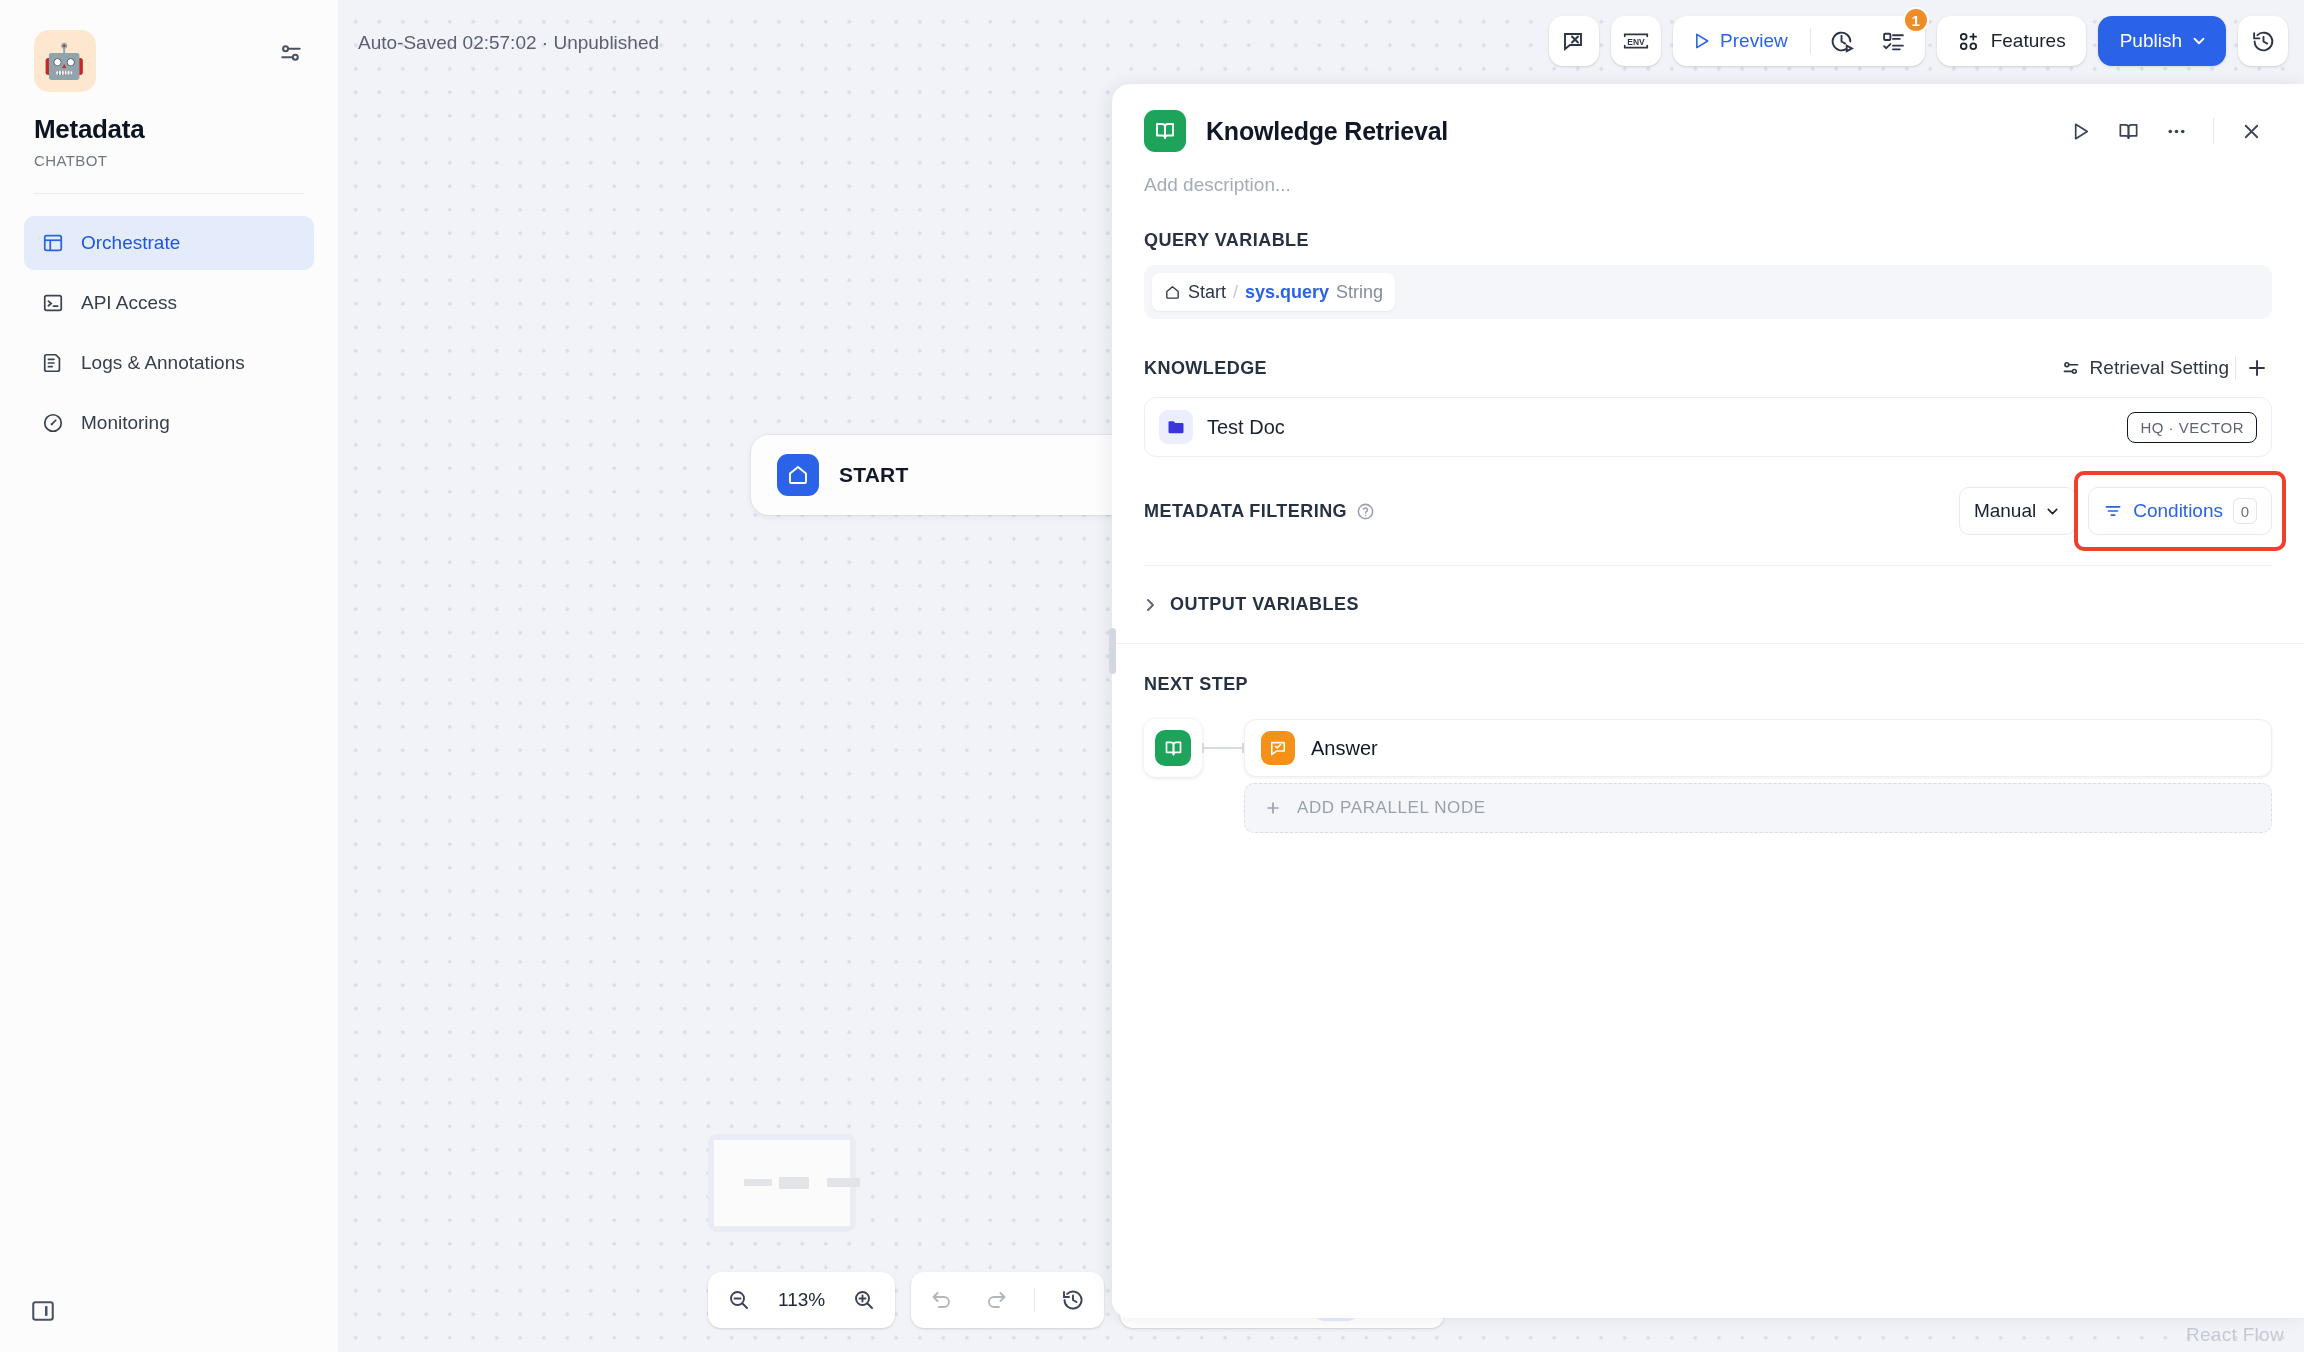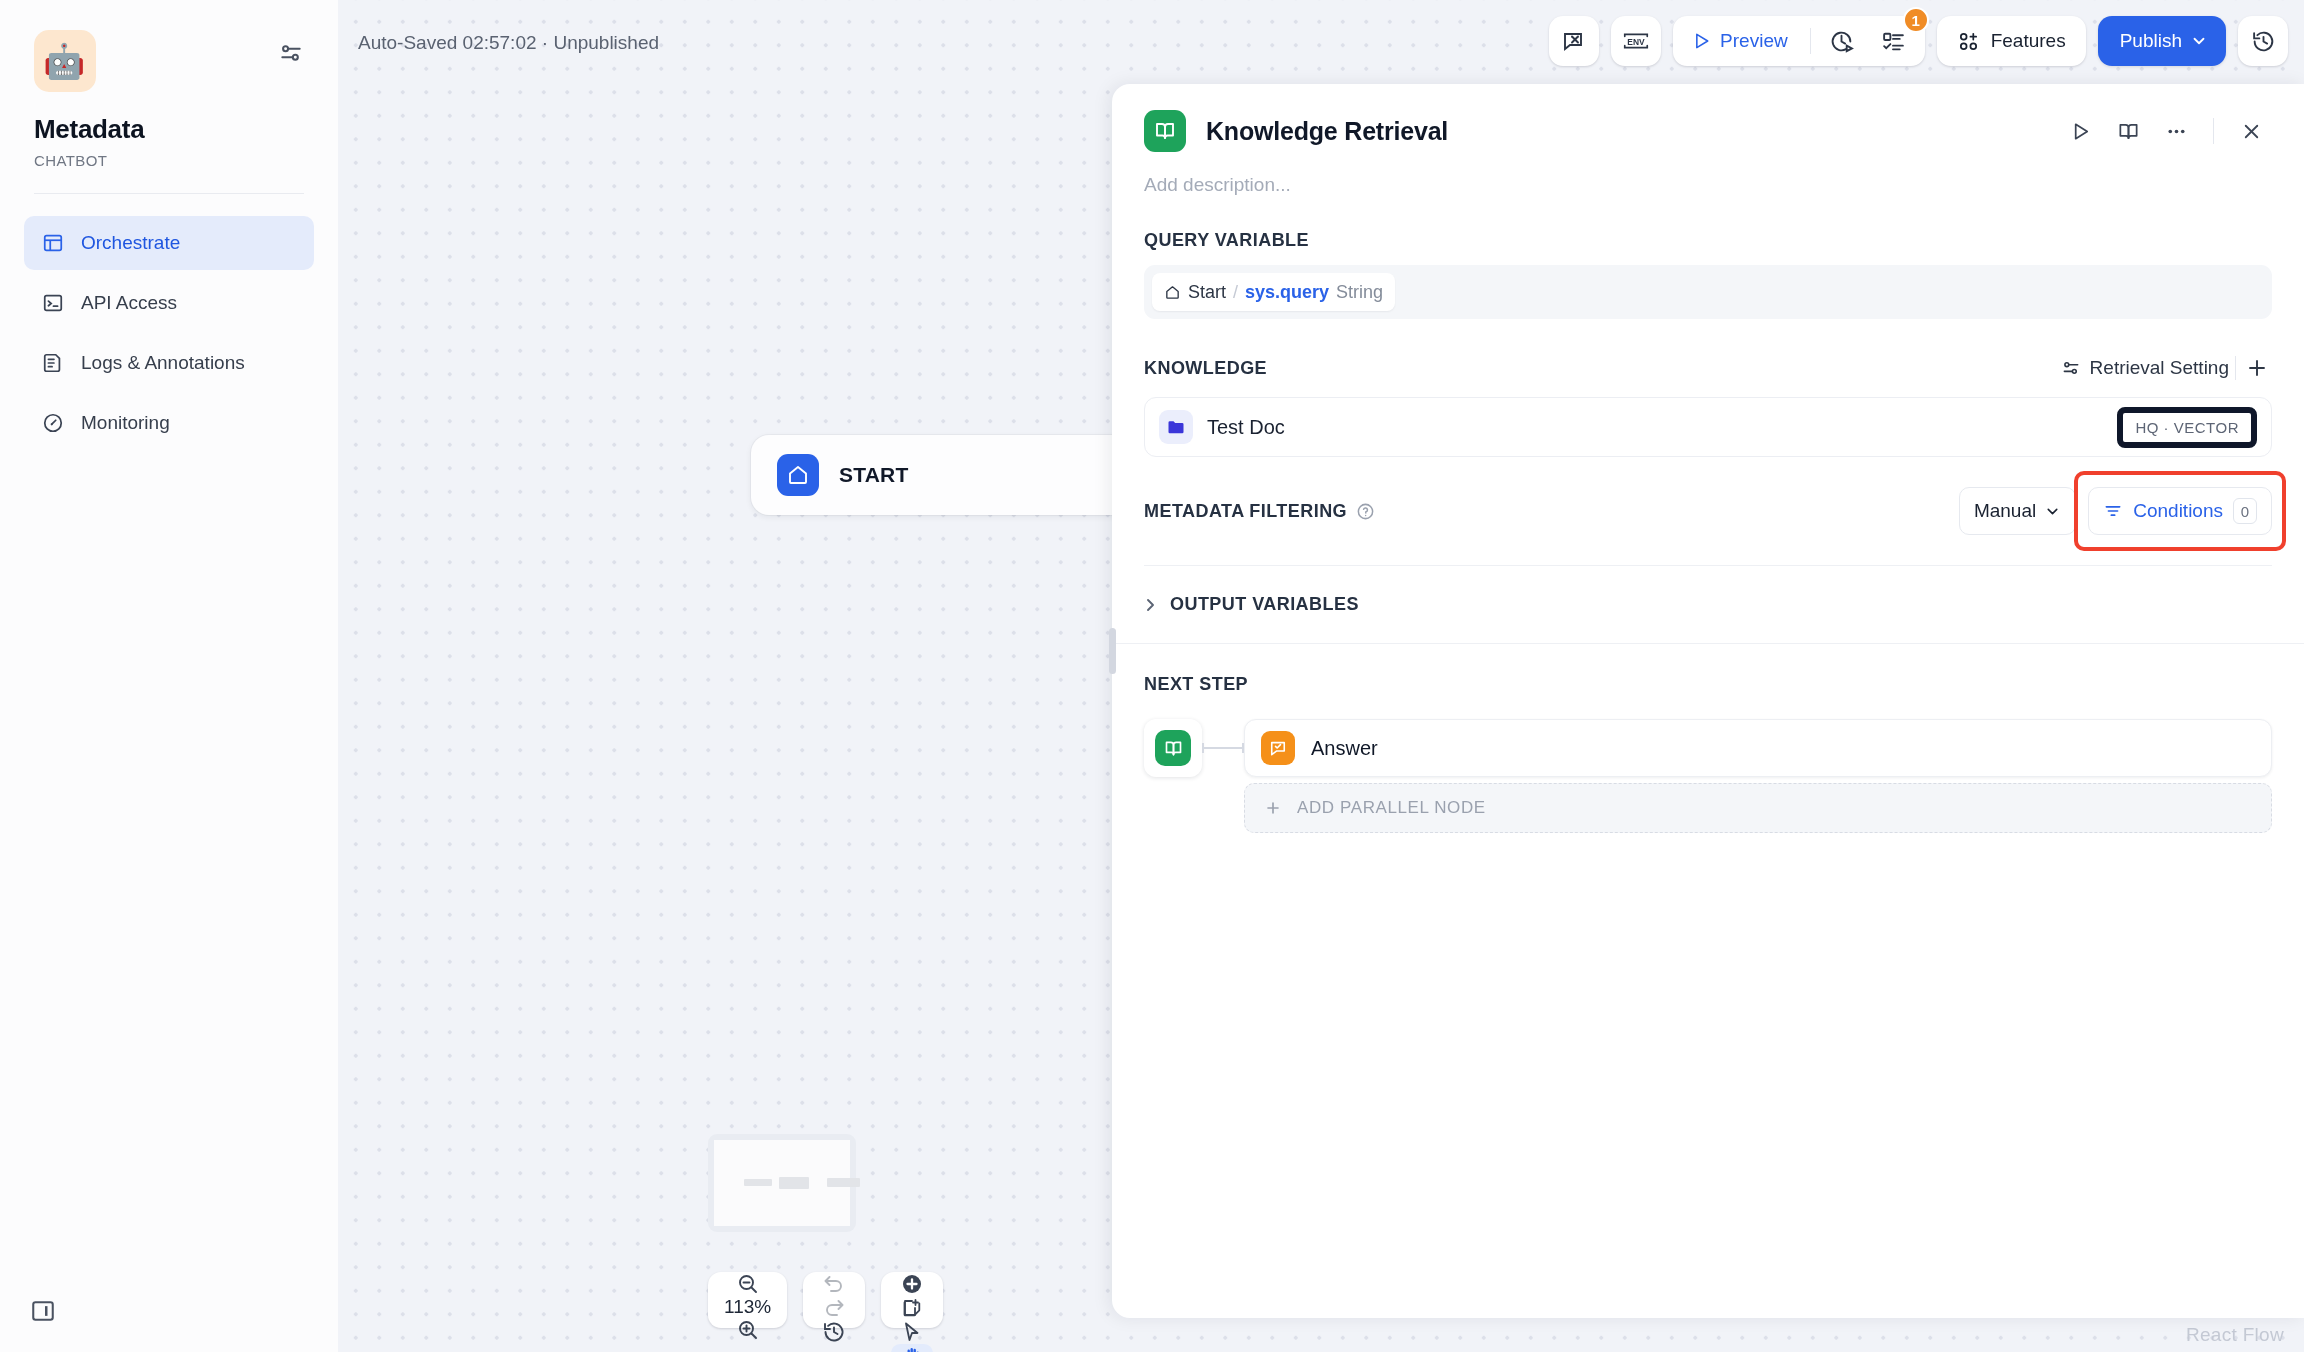--- a/index.html
+++ b/index.html
@@ -145,21 +145,21 @@
     background:#e9ecf2; border-radius:9px; padding:6px;
   }
   .minimap-inner { width:100%; height:100%; background:#fbfbfc; position:relative; }
   .mm-node { position:absolute; background:#e2e4e8; border-radius:1px; }
 
   
   .bottombar { position:absolute; left:370px; bottom:24px; display:flex; align-items:center; gap:16px; }
   .bb-card {
     background:#fff; border-radius:13px; height:56px; display:flex; align-items:center;
     box-shadow: 0 1px 3px rgba(16,24,40,.10), 0 1px 2px rgba(16,24,40,.06);
-    padding: 0 10px; gap: 0; flex-direction: column;
+    padding: 0 10px; gap: 12px;
   }
   .bb-btn { width:42px; height:42px; display:flex; align-items:center; justify-content:center; cursor:pointer; border-radius:9px; }
   .bb-btn.active { background:#e3ebfc; }
   .bb-btn.disabled { opacity:.38; }
   .bb-zoom { font-size:19px; color:#1e2736; padding: 0 6px; min-width:58px; text-align:center; }
   .bb-sep { width:1px; height:24px; background:#e5e8ef; margin:0 5px; }
 
   .watermark {
     position:absolute; right:20px; bottom:6px; font-size:19px; color:#c4c9d4; letter-spacing:.3px;
   }
@@ -209,21 +209,21 @@
   .ka-sep { width:1px; height:24px; background:#e4e7ee; }
   .ka-plus { width:30px; height:30px; display:flex; align-items:center; justify-content:center; cursor:pointer; }
 
   .kb-card {
     margin-top:14px; border:1px solid #eceef3; border-radius:12px; height:60px;
     display:flex; align-items:center; padding: 0 14px; gap:14px;
   }
   .kb-icon { width:34px; height:34px; border-radius:9px; background:#ebeefc; display:flex; align-items:center; justify-content:center; }
   .kb-name { font-size:20px; color:#1a2231; }
   .kb-tag {
-    margin-left:auto; border:6px solid #0f172a; border-radius:8px; padding: 6px 12px;
+    margin-left:auto; border:1px solid #0f172a; border-radius:8px; padding: 6px 12px;
     font-size:15px; color:#5d6575; letter-spacing:.5px;
   }
 
   .meta-row { margin-top: 30px; display:flex; align-items:center; }
   .meta-label { font-size:18px; font-weight:700; color:#263142; letter-spacing:.45px; }
   .meta-help { margin-left:9px; }
   .meta-actions { margin-left:auto; display:flex; align-items:center; gap: 12px; position:relative; }
   .meta-select {
     border:1px solid #e6e9ef; border-radius:10px; height:48px; display:flex; align-items:center;
     gap:8px; padding: 0 14px; font-size:19px; color:#1a2231; cursor:pointer; background:#fff;

